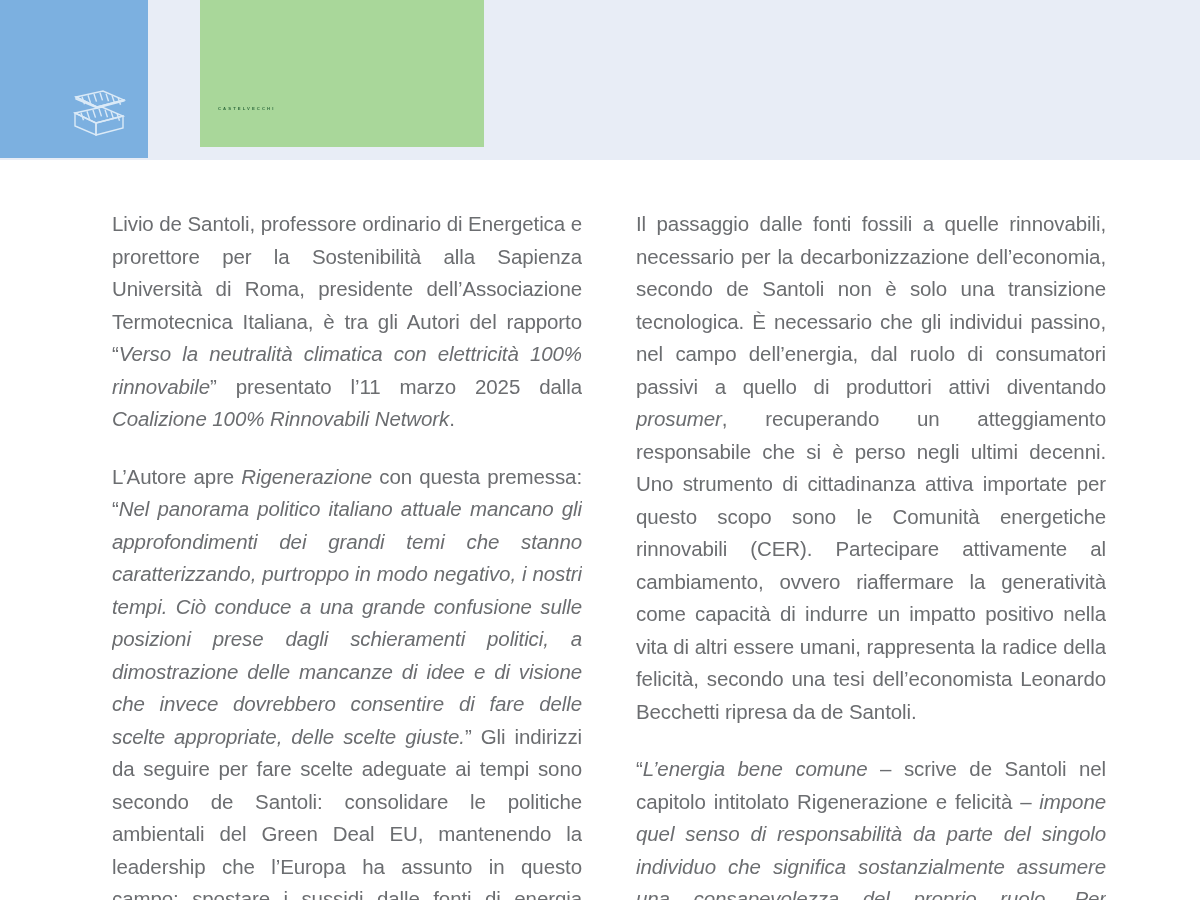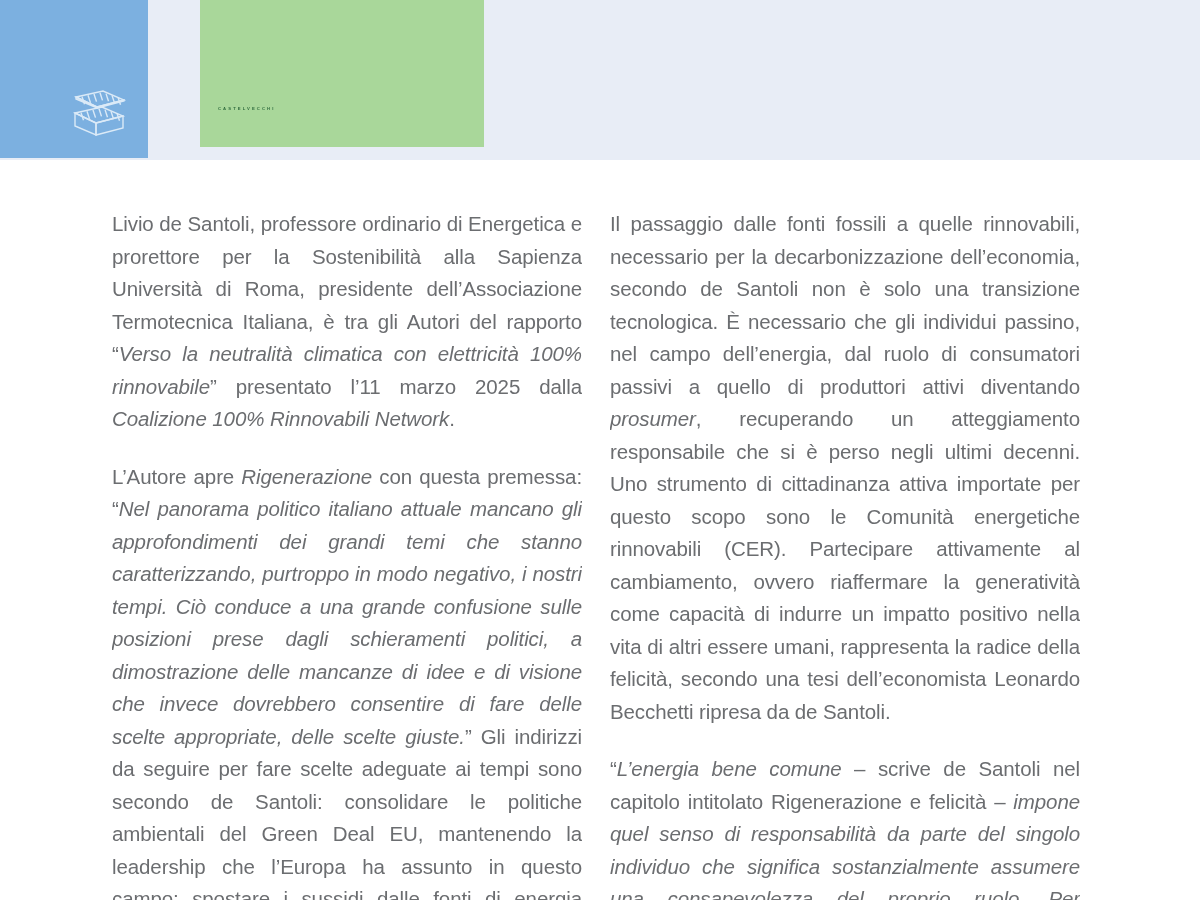--- a/index.html
+++ b/index.html
@@ -93,21 +93,21 @@
 
   .column {
     position: absolute;
     top: 48px;
     width: 470px;
     overflow: hidden;
     height: 692px;
   }
 
   #column-left  { left: 112px; }
-  #column-right { left: 610px; }
+  #column-right { left: 636px; }
 
   .para {
     margin: 0 0 25px 0;
     font-size: 20.5px;
     line-height: 32.5px;
     color: #6b6d70;
     text-align: justify;
     text-justify: inter-word;
     -webkit-hyphens: none;
     hyphens: none;

